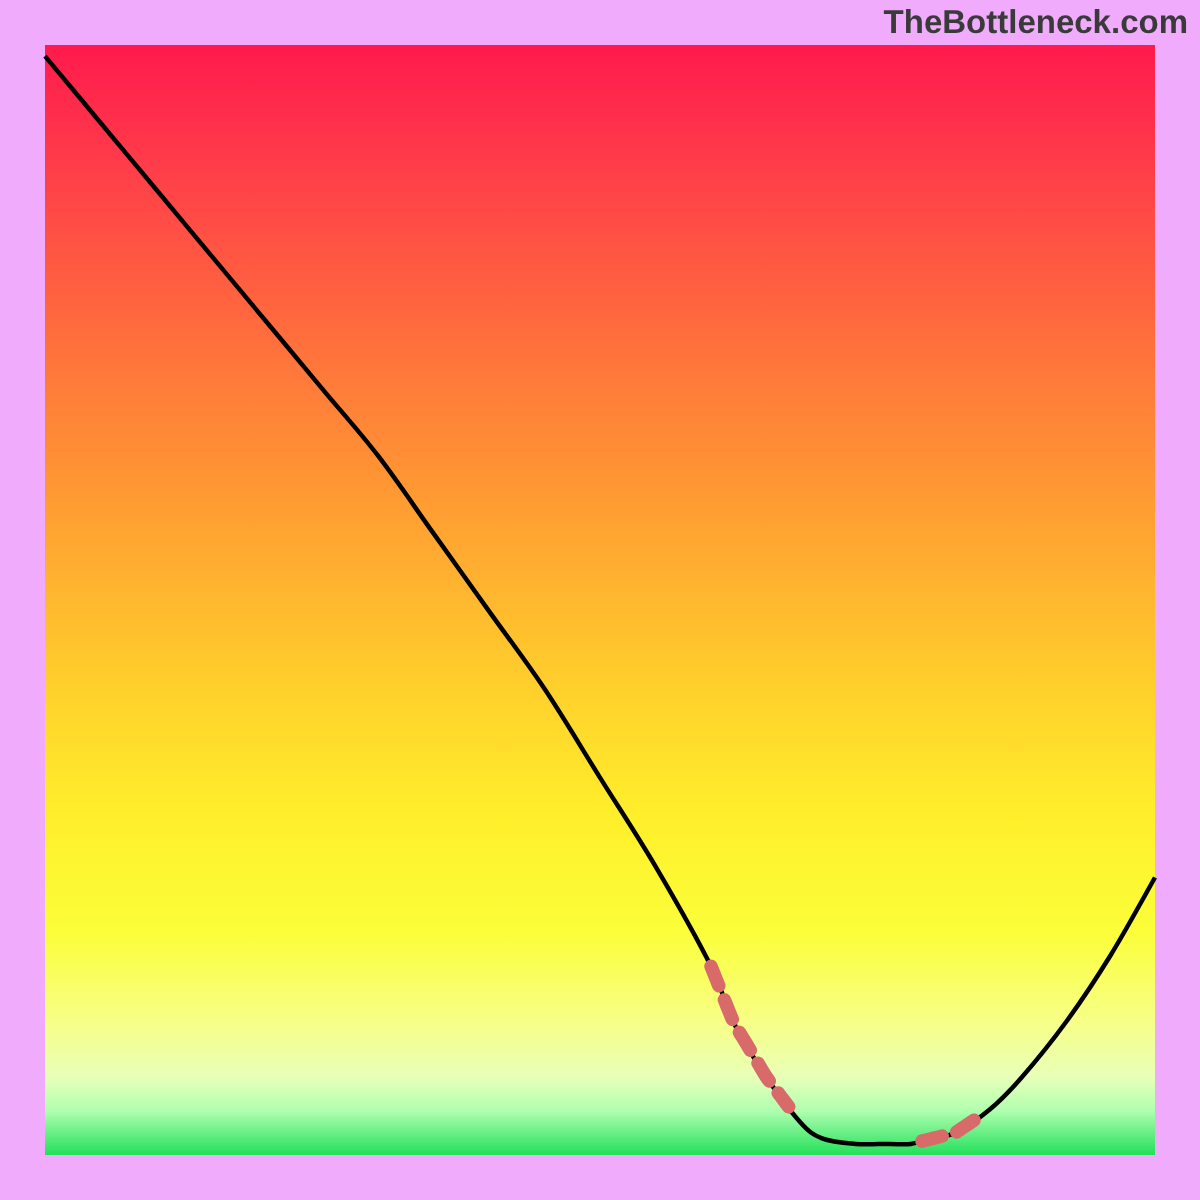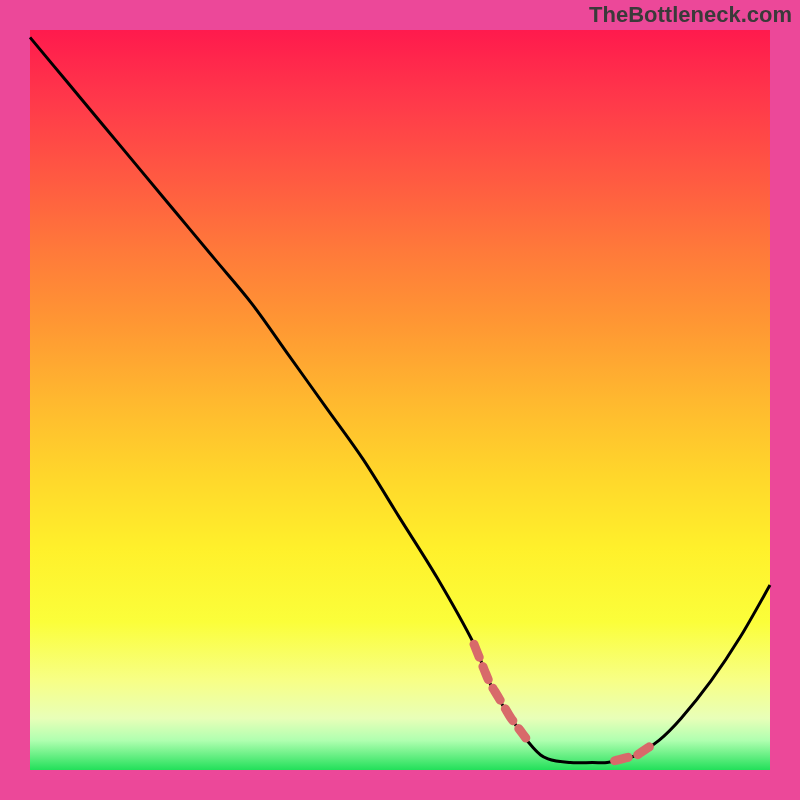--- a/index.html
+++ b/index.html
@@ -1,20 +1,20 @@
 <!DOCTYPE html>
 <html><head>
 <meta charset="utf-8">
 <style>
   * { margin: 0; padding: 0; box-sizing: border-box; }
   html, body { width: 800px; height: 800px; background: #000; overflow: hidden; }
   .container {
     width: 800px;
     height: 800px;
-    background: #ec4899;
+    background: #f0abfc;
     position: relative;
   }
   .attribution {
     position: absolute;
     top: 2px;
     right: 8px;
     color: #3a3a3a;
     font-family: Arial, sans-serif;
     font-size: 22px;
     font-weight: bold;

